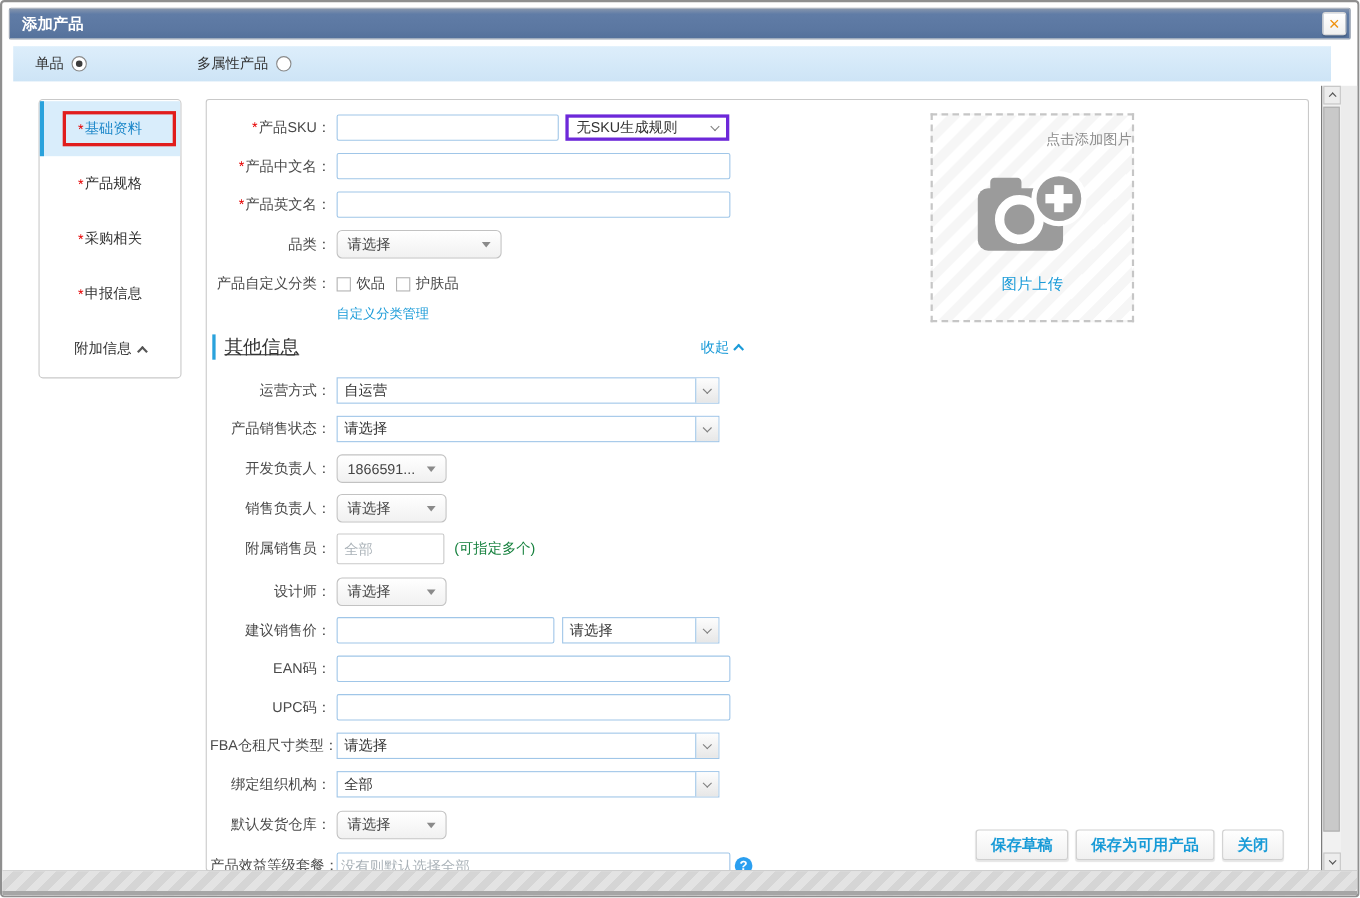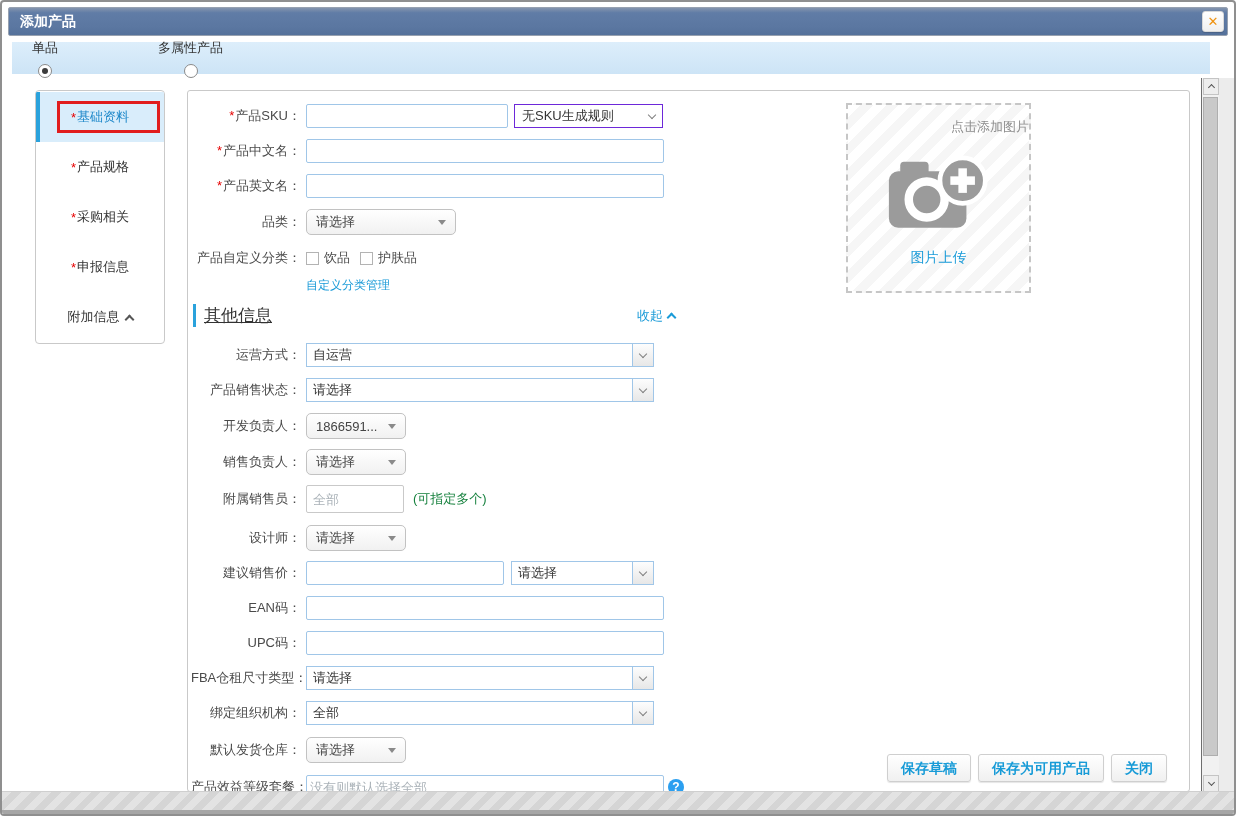--- a/index.html
+++ b/index.html
@@ -13,21 +13,21 @@
     border:1px solid #97a1b0; border-radius:2px; color:#fff; font-weight:bold;
     font-size:14px; line-height:27px; padding-left:11px; }
   .close-btn { position:absolute; right:10px; top:9px; width:22px; height:21px;
     background:linear-gradient(#ffffff,#f0f0f0); border:1px solid #d9d9d9; border-radius:3px;
     color:#ef9210; font-weight:bold; font-size:13px; line-height:19px; text-align:center;
     cursor:pointer; box-shadow:0 1px 1px rgba(0,0,0,.15); }
 
   
   .typebar { position:absolute; left:10px; right:24px; top:40px; height:32px;
     background:linear-gradient(#ddeefb, #cde4f6); display:flex; align-items:center; }
-  .type-opt { display:flex; align-items:center; gap:7px; font-size:13px; color:#333;flex-direction:column; }
+  .type-opt { display:flex; align-items:center; gap:7px; font-size:13px; color:#333; }
   .type-opt.single { margin-left:20px; }
   .type-opt.multi { margin-left:100px; }
   .radio { width:14px; height:14px; border-radius:50%; border:1px solid #8a8a8a;
     background:#fff; position:relative; flex:none; }
   .radio.checked::after { content:""; position:absolute; left:3px; top:3px; width:6px;
     height:6px; border-radius:50%; background:#3c3c3c; }
 
   
   .sidebar { position:absolute; left:33px; top:88px; width:130px; height:254px;
     background:#fff; border:1px solid #c9c9c9; border-radius:4px; overflow:hidden; padding-top:1px; }
@@ -47,21 +47,21 @@
     background:#fff; border:1px solid #c9c9c9; border-radius:3px; overflow:hidden; }
   .row { position:absolute; left:3px; display:flex; align-items:center; }
   .lbl { width:110px; flex:none; text-align:right; font-size:13px; color:#4a4a4a; margin-right:5px; white-space:nowrap; }
 
   .tin { height:24px; border:1px solid #a0c6e8; border-radius:2px; font-size:13px;
     padding:0 3px; color:#333; outline:none; font-family:inherit; }
   .tin::placeholder, .gin::placeholder { color:#aab2b8; }
   .gin { height:28px; border:1px solid #c9c9c9; border-radius:2px; font-size:13px;
     padding:0 6px; color:#333; outline:none; font-family:inherit; }
 
-  .gsel { width:149px; height:24px; border:1px solid #6d28d9; background:#fff;
+  .gsel { width:149px; height:24px; border:3px solid #6d28d9; background:#fff;
     display:flex; align-items:center; justify-content:space-between; padding:0 7px;
     font-size:13px; color:#333; margin-left:6px; cursor:pointer; }
   .wsel { display:flex; width:348px; height:24px; border:1px solid #a0c6e8; background:#fff; cursor:pointer; }
   .wsel-text { flex:1; font-size:13px; color:#333; line-height:22px; padding-left:6px;
     overflow:hidden; white-space:nowrap; }
   .wsel-btn { width:21px; flex:none; border-left:1px solid #a0c6e8;
     background:linear-gradient(#fdfdfd,#e7e7e7); display:flex; align-items:center; justify-content:center; }
   .wsel.narrow { width:143px; margin-left:7px; }
   .chev-down { width:6px; height:6px; border-right:1.5px solid #808080;
     border-bottom:1.5px solid #808080; transform:rotate(45deg); margin-top:-2px; }

